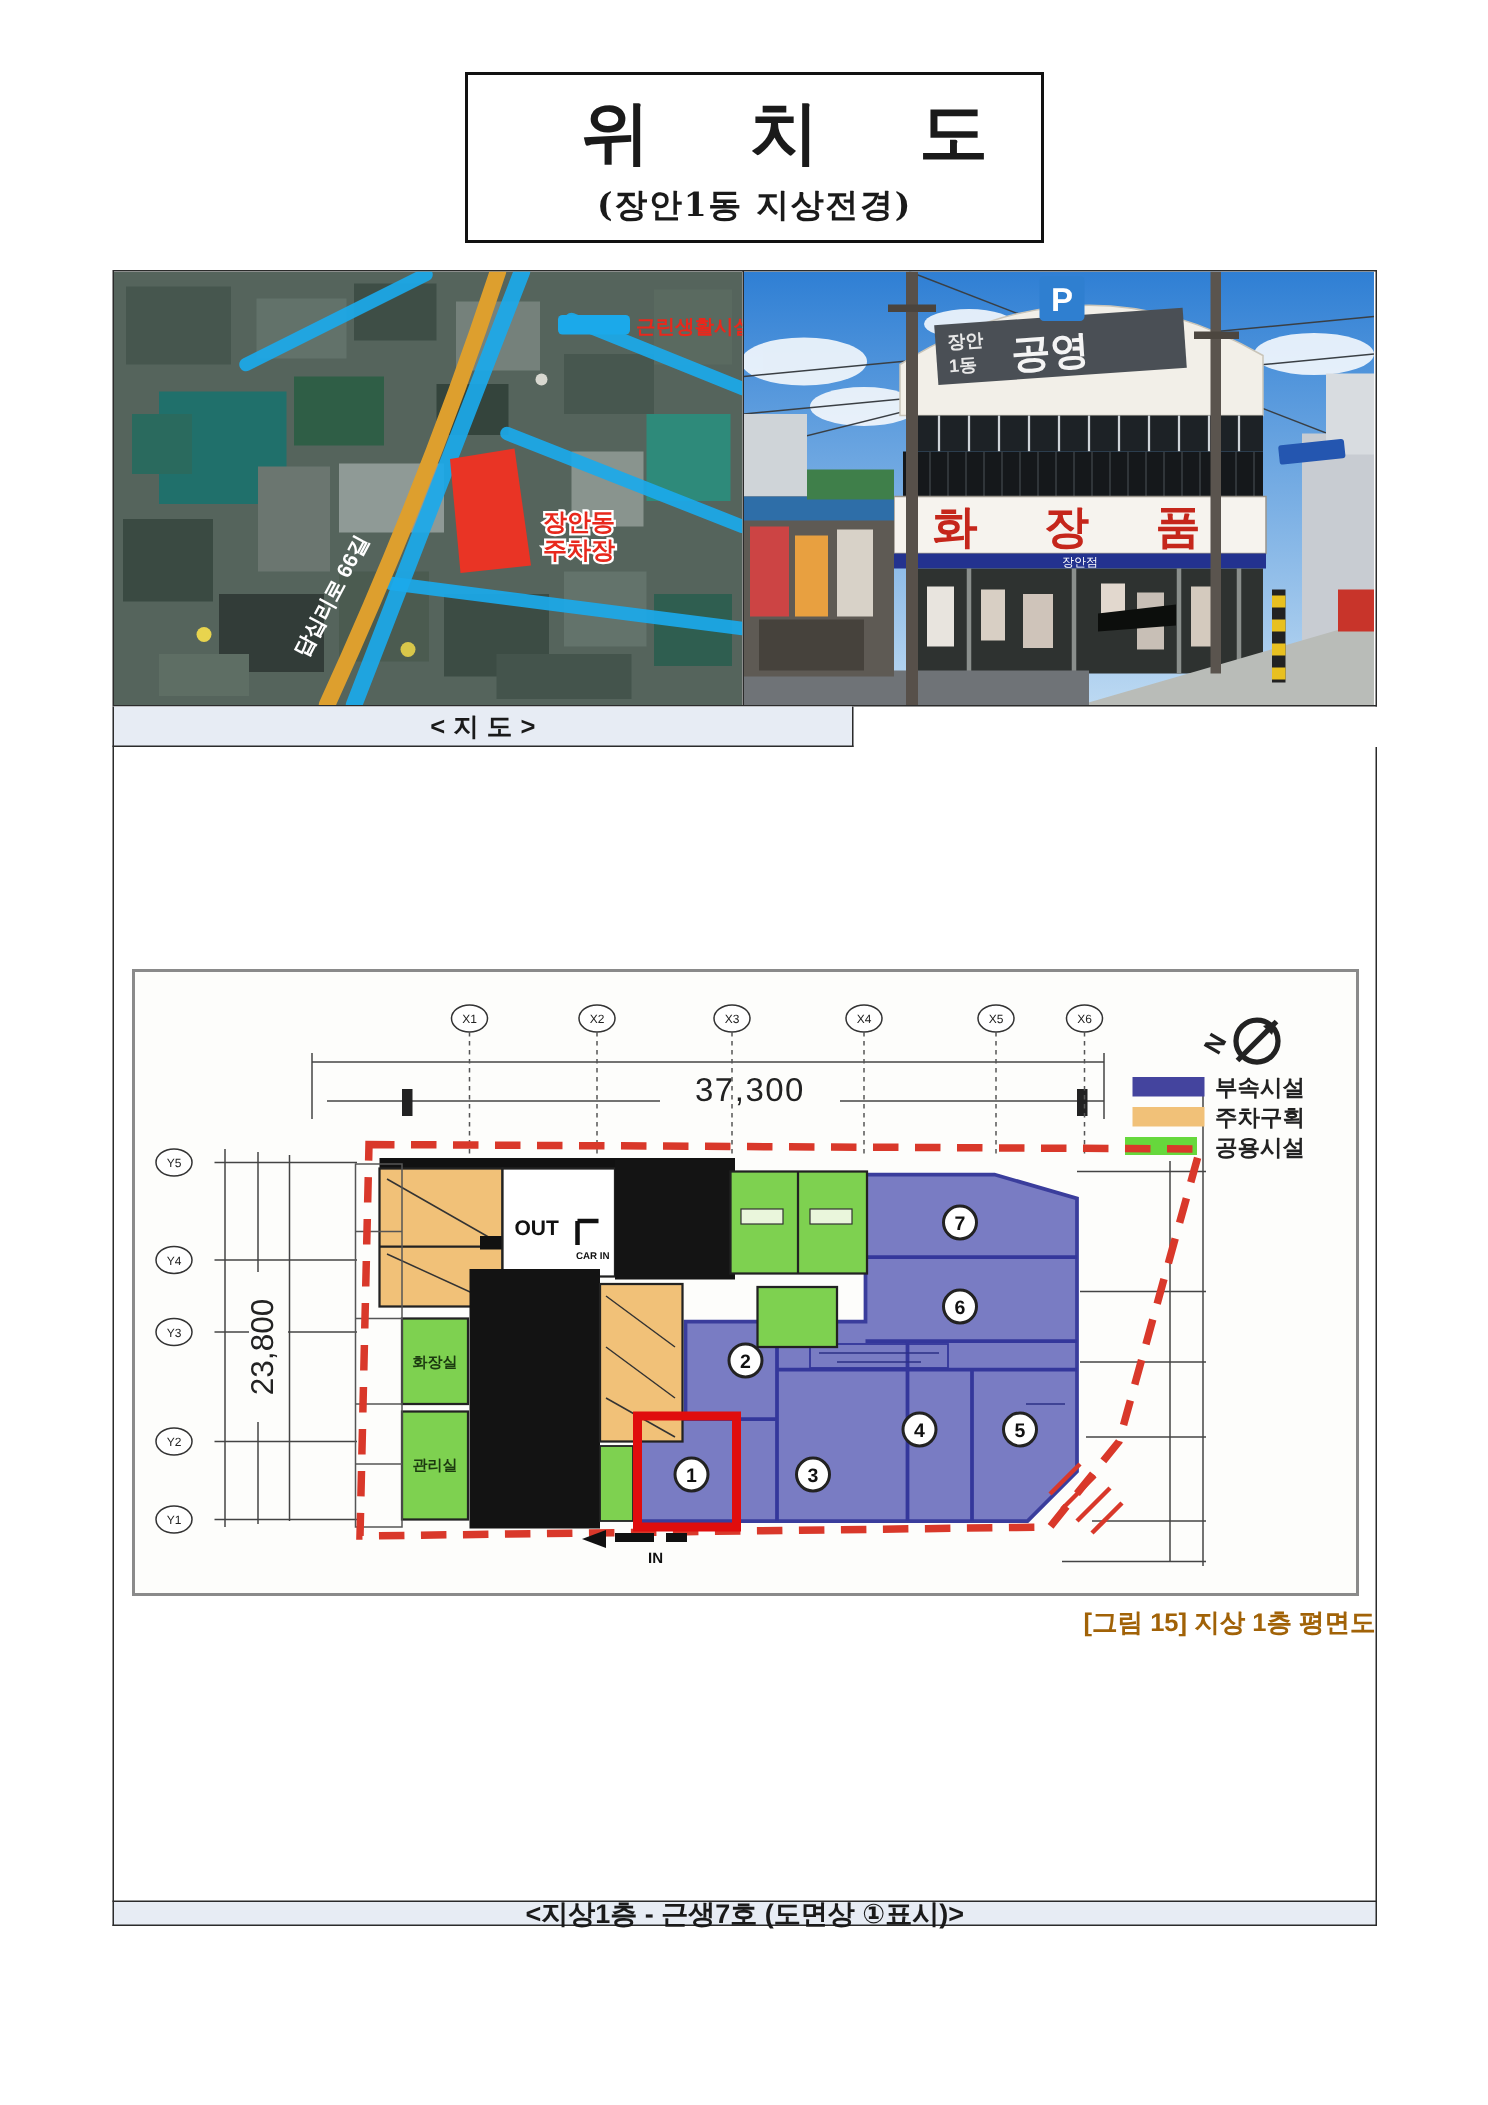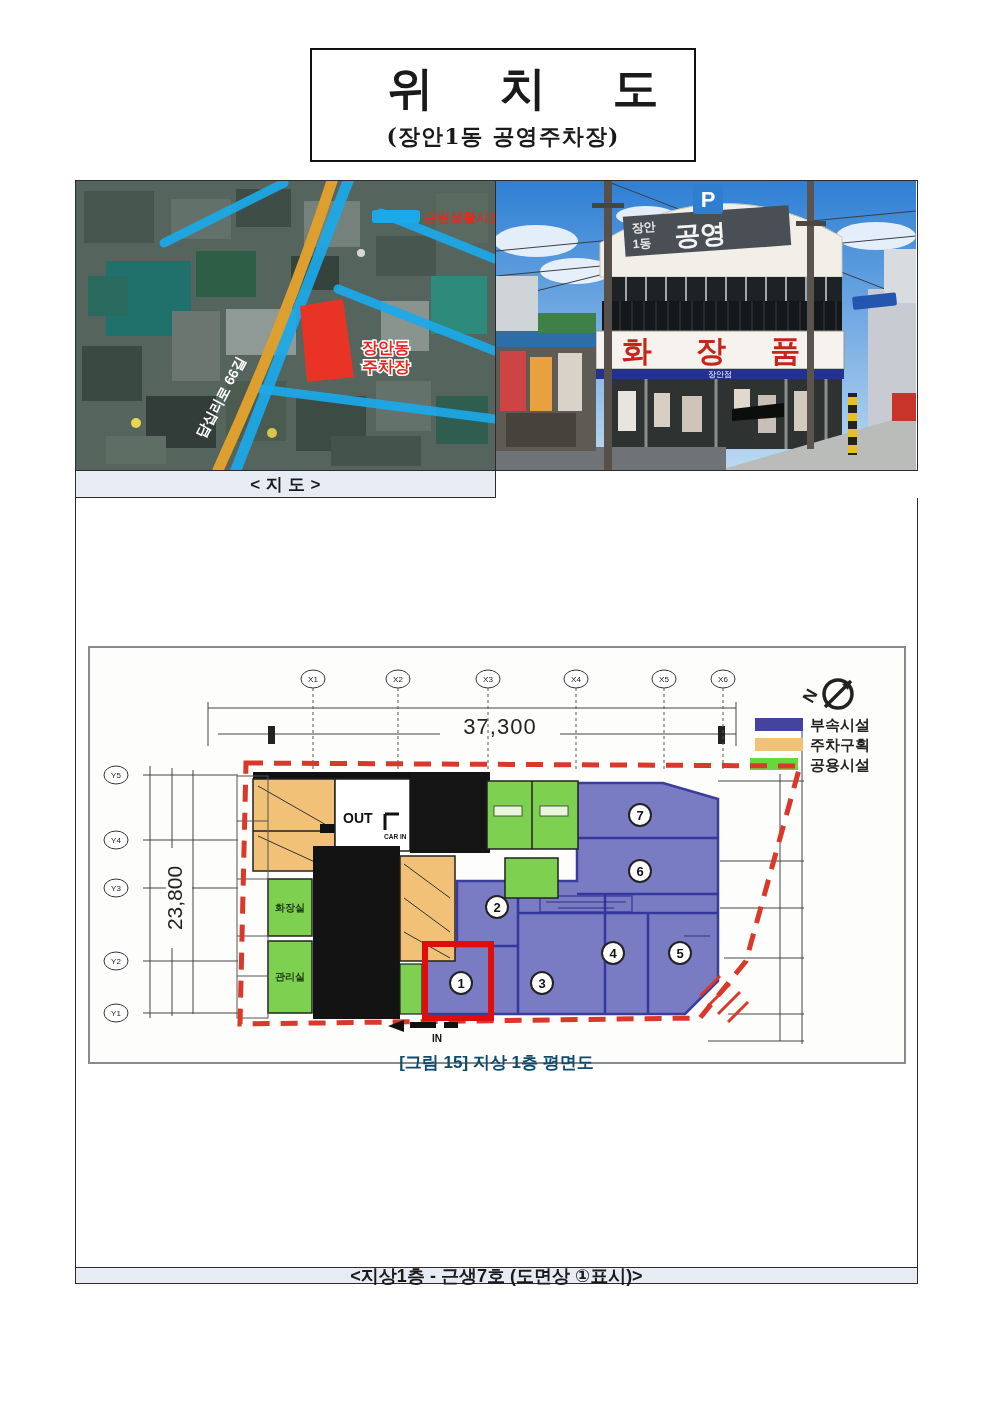--- a/index.html
+++ b/index.html
@@ -27,46 +27,46 @@
   .row { display:flex; }
   .cell { border:1px solid #2b2b2b; background:#fff; }
   .cell + .cell { border-left:none; }
   .img-cell { width:421px; height:291px; padding:0; overflow:hidden; }
   .img-cell svg { display:block; }
   .cap-cell {
     height:27px; background:#e7ecf4; border-top:none;
     display:flex; align-items:center; justify-content:center;
     font-weight:bold; font-size:17px; letter-spacing:.02em;
   }
-  .cap-left { width:421px; }
+  .cap-left { width:494px; }
   .cap-right { width:422px; }
   .big-cell {
     position:relative; width:843px; height:770px; border:1px solid #2b2b2b; border-top:none;
     background:#fff;
   }
   .plan-wrap { position:absolute; left:12px; top:148px; width:818px; height:418px; }
   .figure-caption {
-    position:absolute; left:0; top:553px; width:100%; text-align:center;
-    font-weight:bold; font-size:17px; color:#0c4a6e;
+    position:absolute; left:0; top:572px; width:100%; text-align:right;
+    font-weight:bold; font-size:17px; color:#a16207;
   }
   .bottom-bar {
     width:843px; height:16px; background:#e7ecf4; border:1px solid #2b2b2b; border-top:none;
     display:flex; align-items:center; justify-content:center;
     font-weight:bold; font-size:18px;
   }
   svg text { font-family:"Liberation Sans","DejaVu Sans",sans-serif; }
 </style>
 </head>
 <body>
 
 <div id="page">
 
   <div class="title-box">
     <div class="title-main">위 치 도</div>
-    <div class="title-sub">(장안1동 공영주차장)</div>
+    <div class="title-sub">(장안1동 지상전경)</div>
   </div>
 
   <div class="media-table">
 
     <div class="row">
       <div class="cell img-cell">
         <svg width="419" height="289" viewBox="0 0 419 289">
           <rect x="0" y="0" width="419" height="289" fill="#55645c"></rect>
 
           <g>

